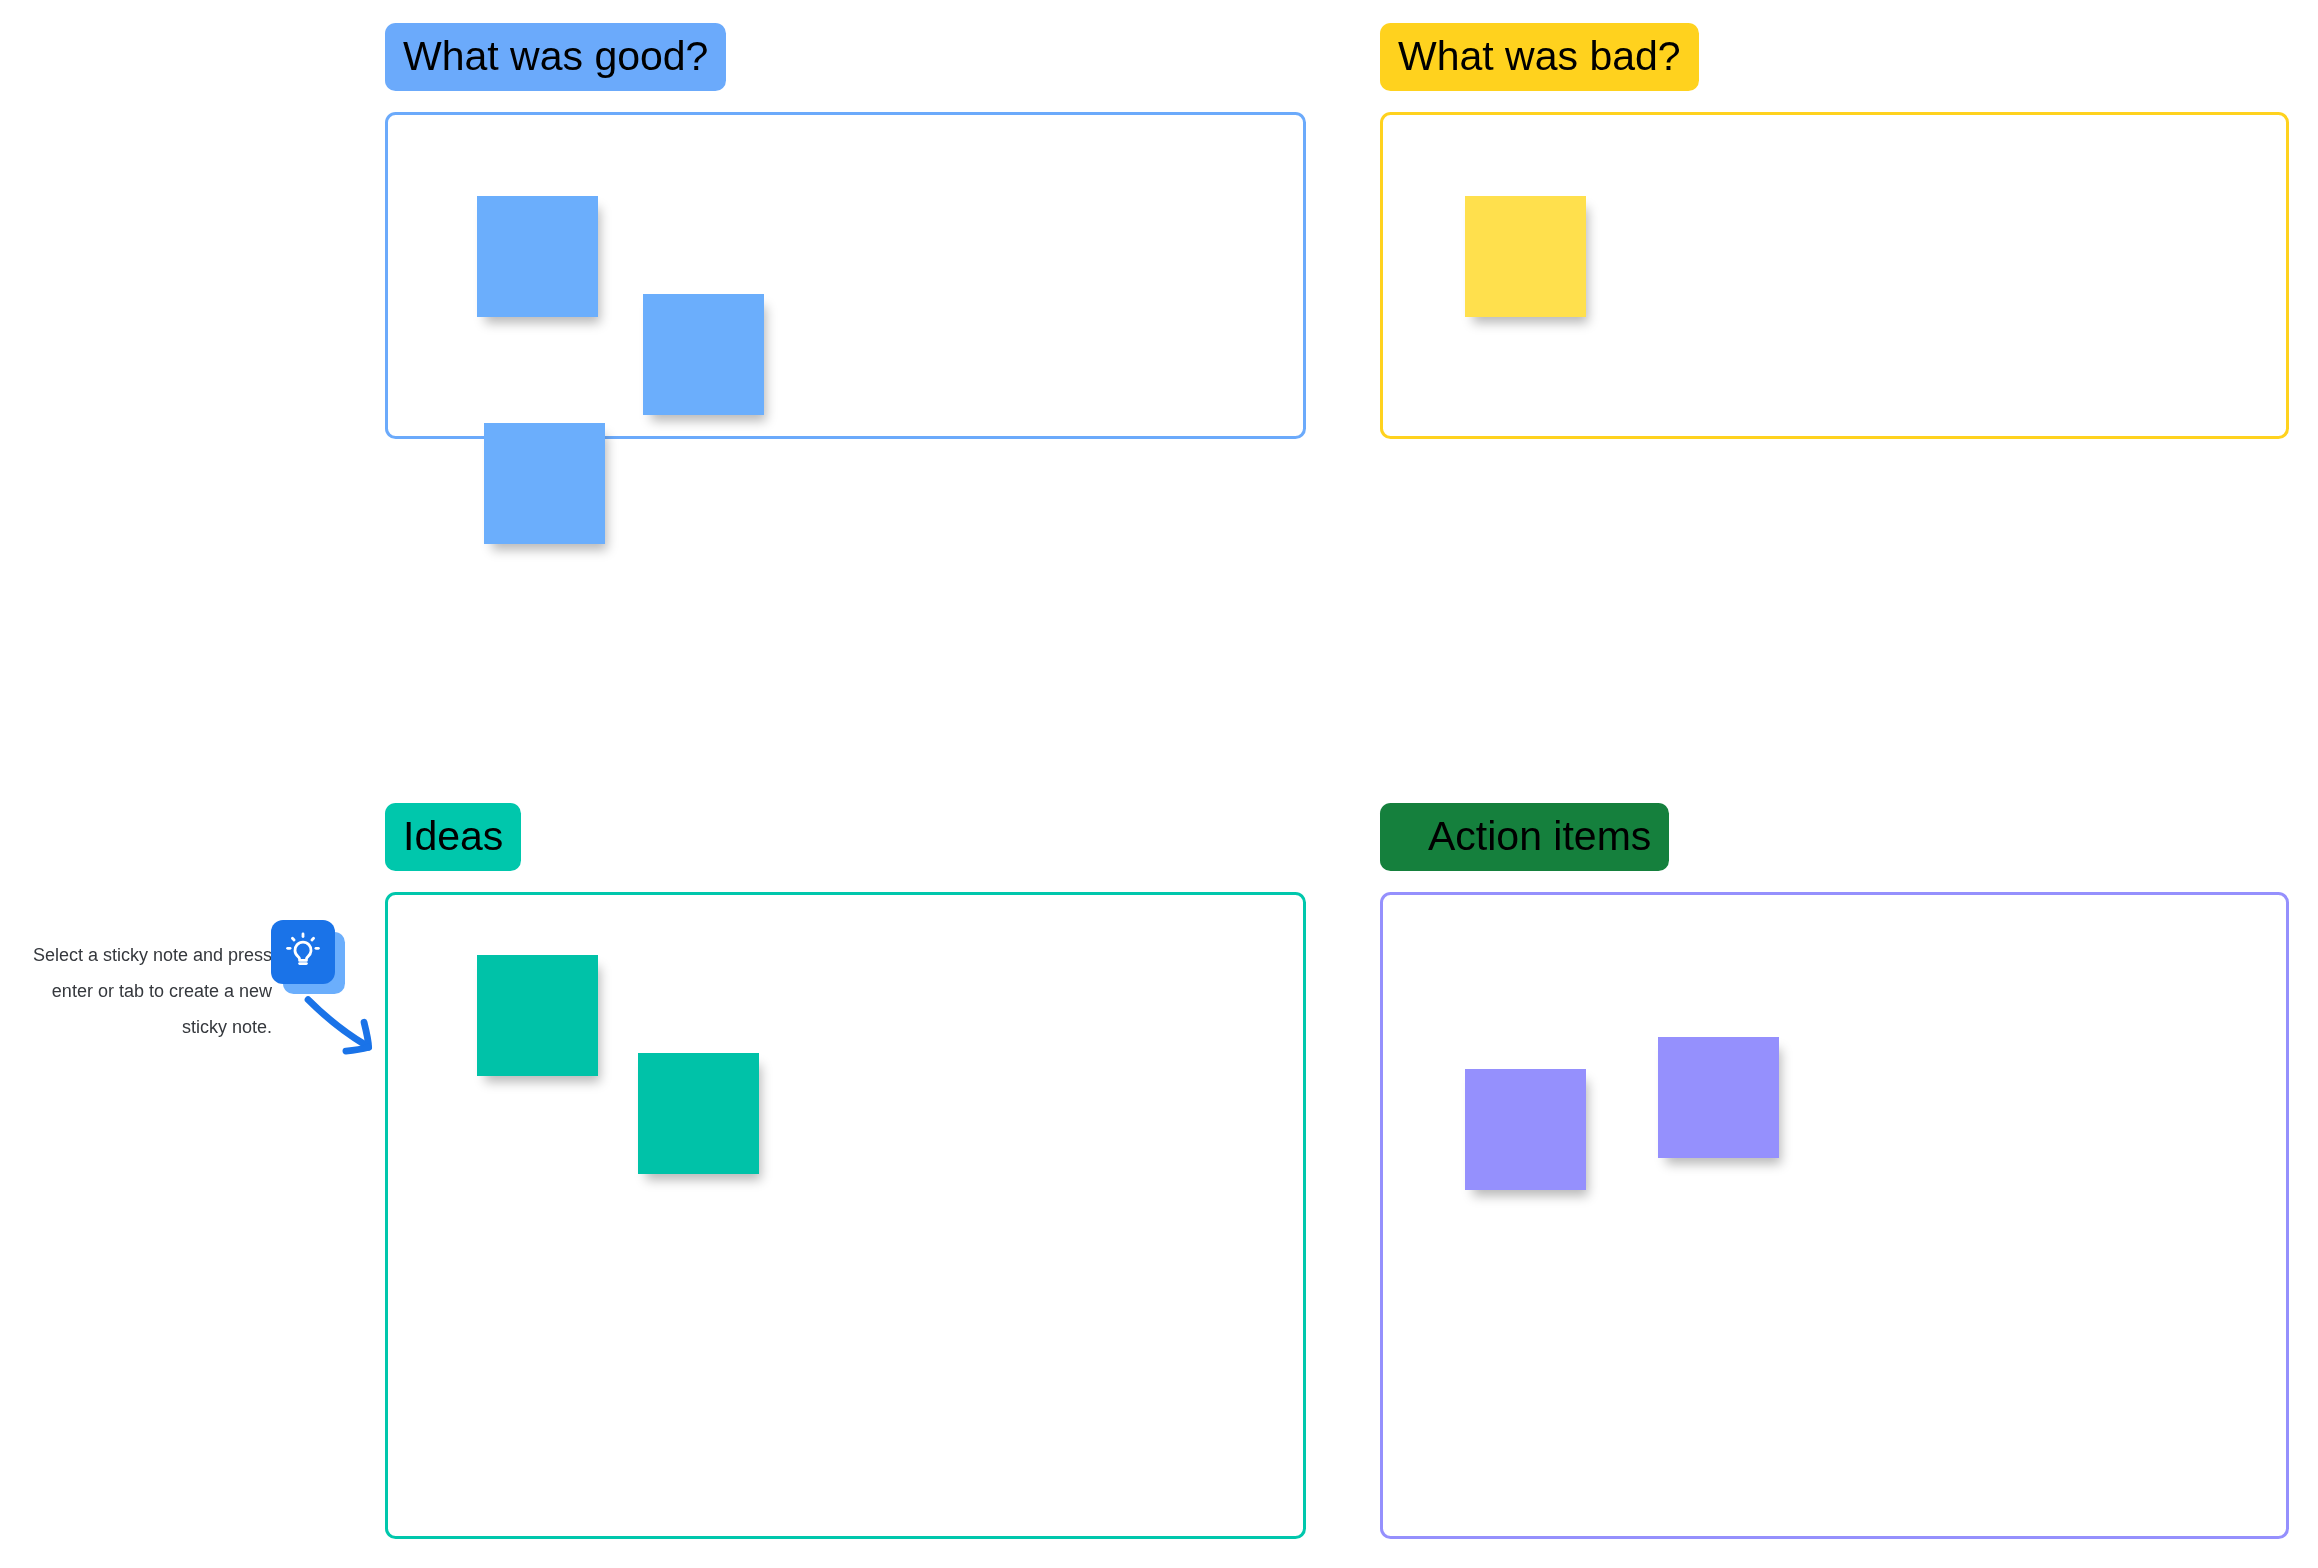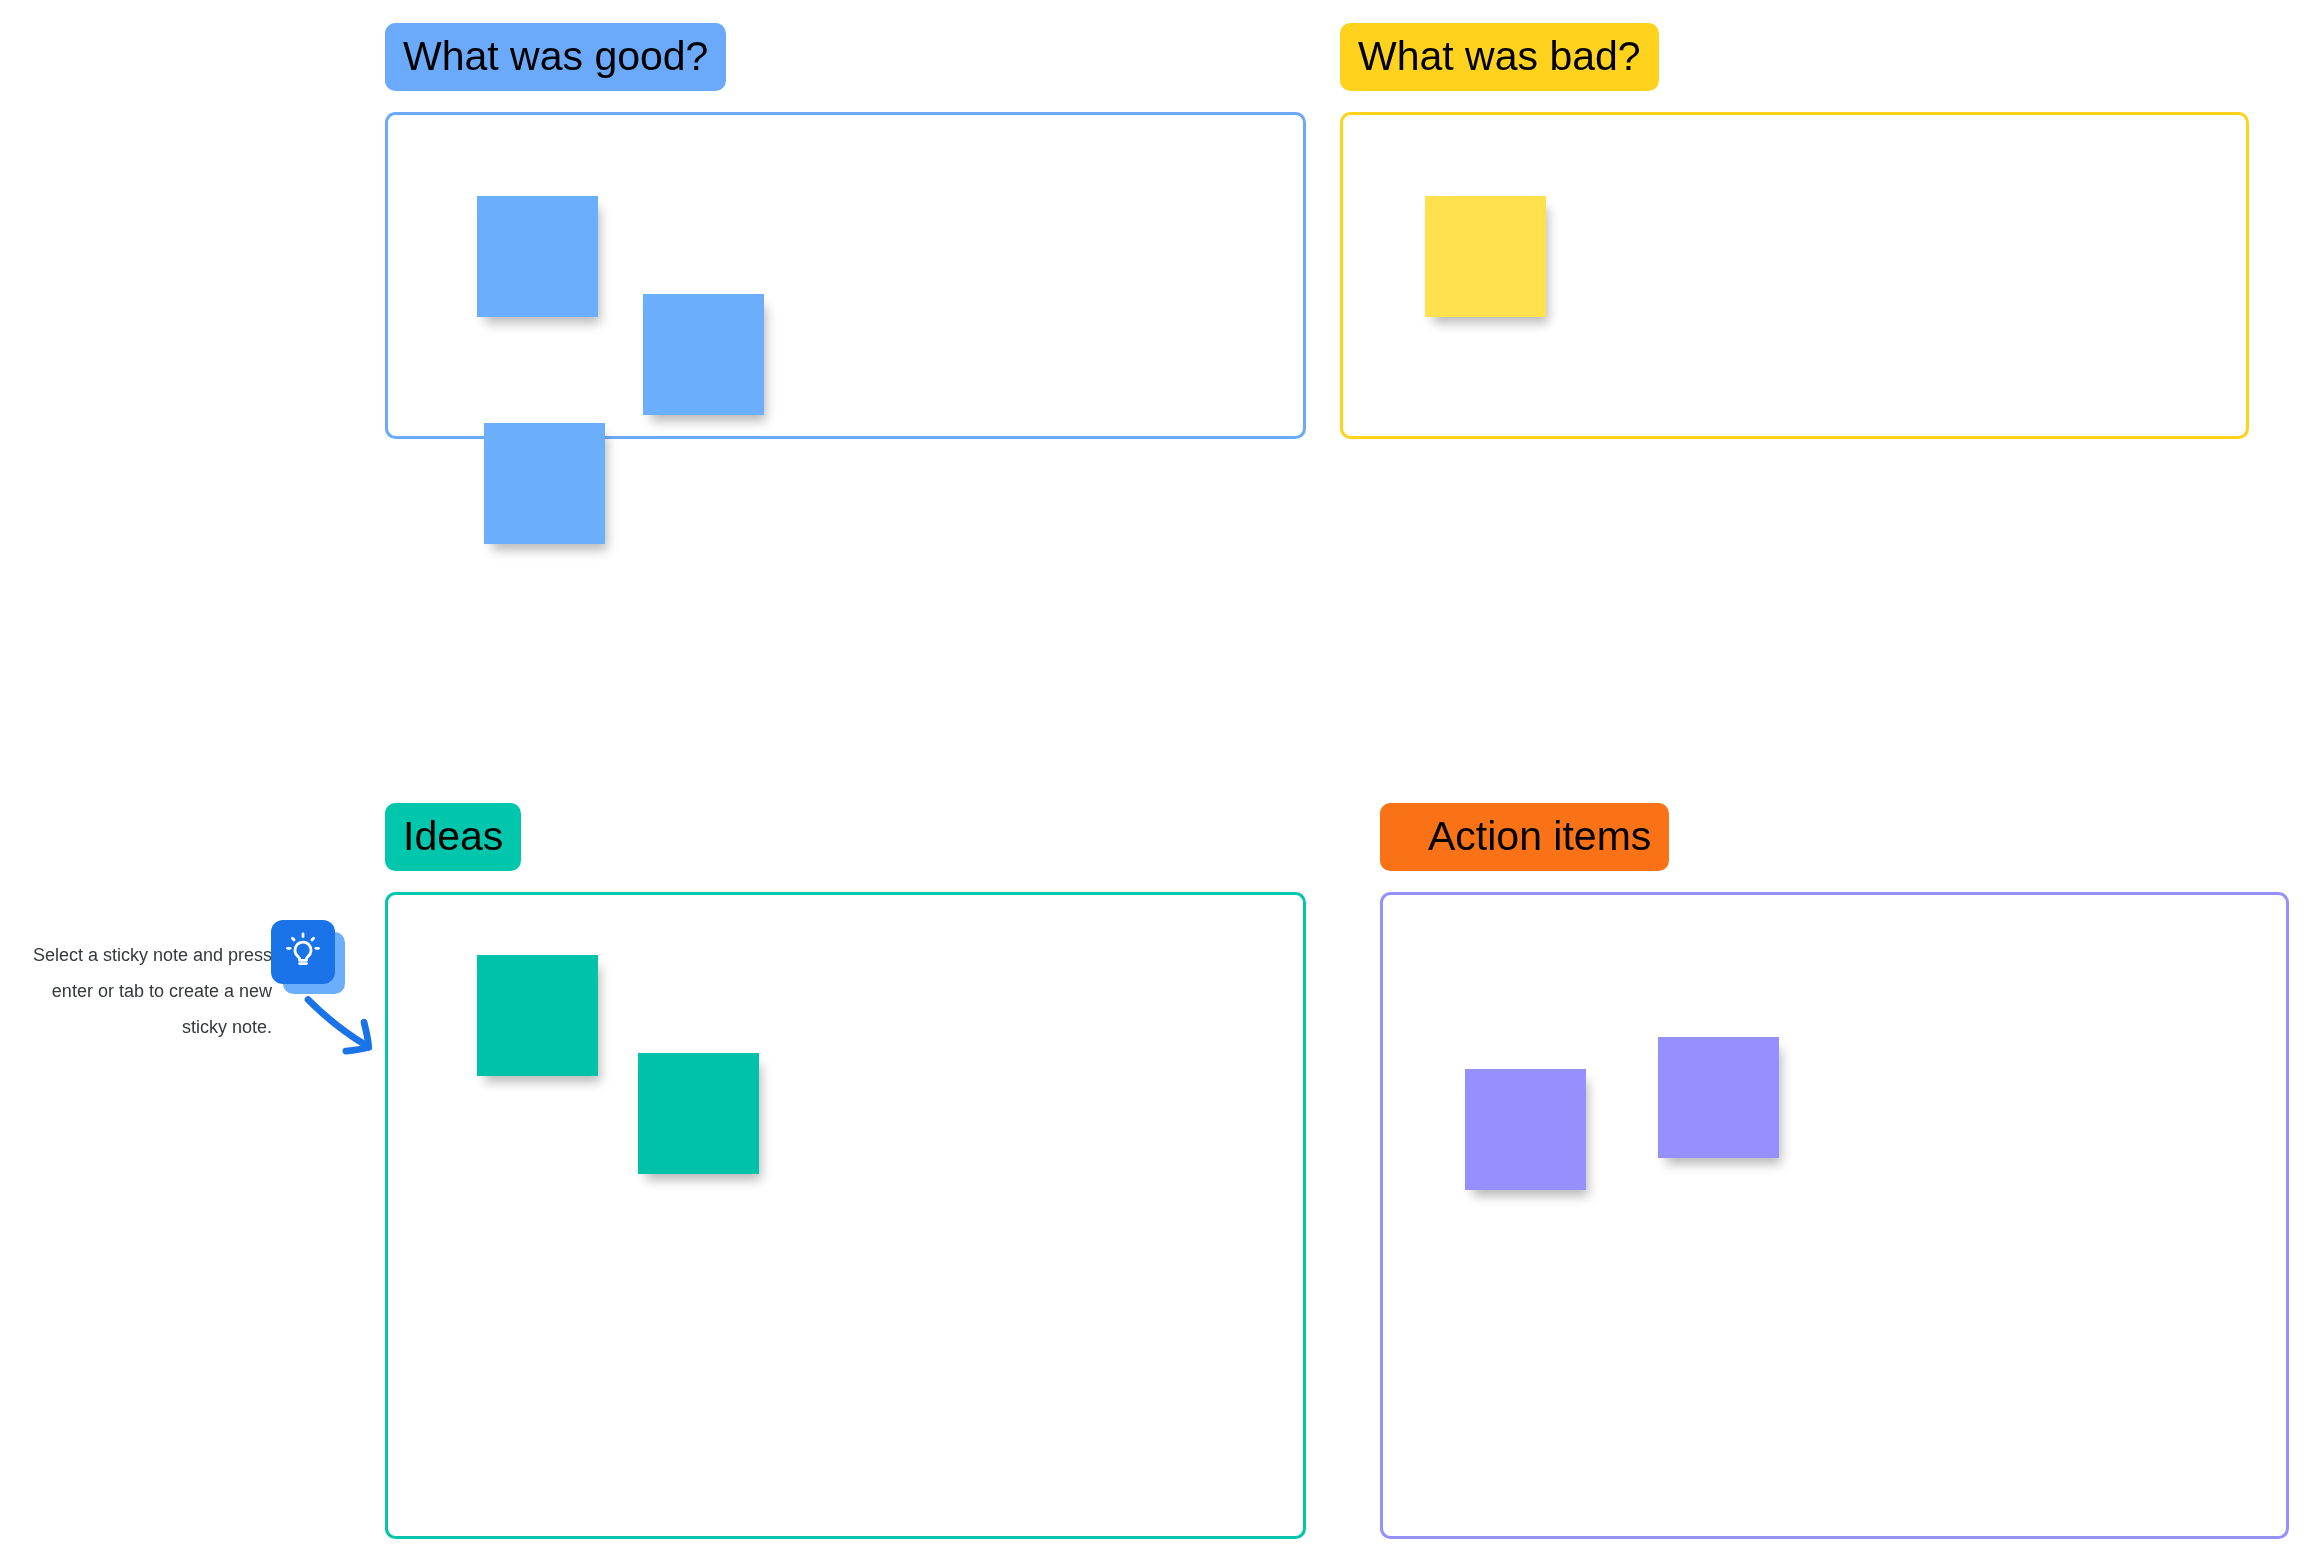--- a/index.html
+++ b/index.html
@@ -110,41 +110,41 @@
     <div class="quad-header" style="background:#6BAAFB;">
       <span class="quad-header-label">What was good?</span>
     </div>
     <div class="quad-body" style="top:89px; width:921px; height:327px; border-color:#6BAAFB;">
       <div class="sticky" style="left:89px; top:81px; width:121px; height:121px; background:#6BAEFC;"></div>
       <div class="sticky" style="left:255px; top:179px; width:121px; height:121px; background:#6BAEFC;"></div>
       <div class="sticky" style="left:96px; top:308px; width:121px; height:121px; background:#6BAEFC;"></div>
     </div>
   </div>
 
-  <div class="quadrant" style="left:1340px; top:23px; width:835px; height:371px;">
+  <div class="quadrant" style="left:1380px; top:23px; width:835px; height:371px;">
     <div class="quad-header" style="background:#FFD21E;">
       <span class="quad-header-label">What was bad?</span>
     </div>
     <div class="quad-body" style="top:89px; width:909px; height:327px; border-color:#FFD21E;">
       <div class="sticky" style="left:82px; top:81px; width:121px; height:121px; background:#FFE04D;"></div>
     </div>
   </div>
 
   <div class="quadrant" style="left:385px; top:803px; width:921px; height:736px;">
     <div class="quad-header" style="background:#00C7AC;">
       <span class="quad-header-label">Ideas</span>
     </div>
     <div class="quad-body" style="top:89px; width:921px; height:647px; border-color:#00C7AC;">
       <div class="sticky" style="left:89px; top:60px; width:121px; height:121px; background:#00C2A8;"></div>
       <div class="sticky" style="left:250px; top:158px; width:121px; height:121px; background:#00C2A8;"></div>
     </div>
   </div>
 
   <div class="quadrant" style="left:1380px; top:803px; width:909px; height:736px;">
-    <div class="quad-header" style="background:#f97316;padding-left:48px;">
+    <div class="quad-header" style="background:#15803d;padding-left:48px;">
       <span class="quad-header-label">Action items</span>
     </div>
     <div class="quad-body" style="top:89px; width:909px; height:647px; border-color:#9590FD;">
       <div class="sticky" style="left:82px; top:174px; width:121px; height:121px; background:#9590FD;"></div>
       <div class="sticky" style="left:275px; top:142px; width:121px; height:121px; background:#9590FD;"></div>
     </div>
   </div>
 
   <div id="hint" style="left:30px; top:920px; width:356px; height:136px;">
     <div class="hint-text" style="left:0px; top:16.7px; width:242px;">Select a sticky note and press enter or tab to create a new sticky note.</div>

